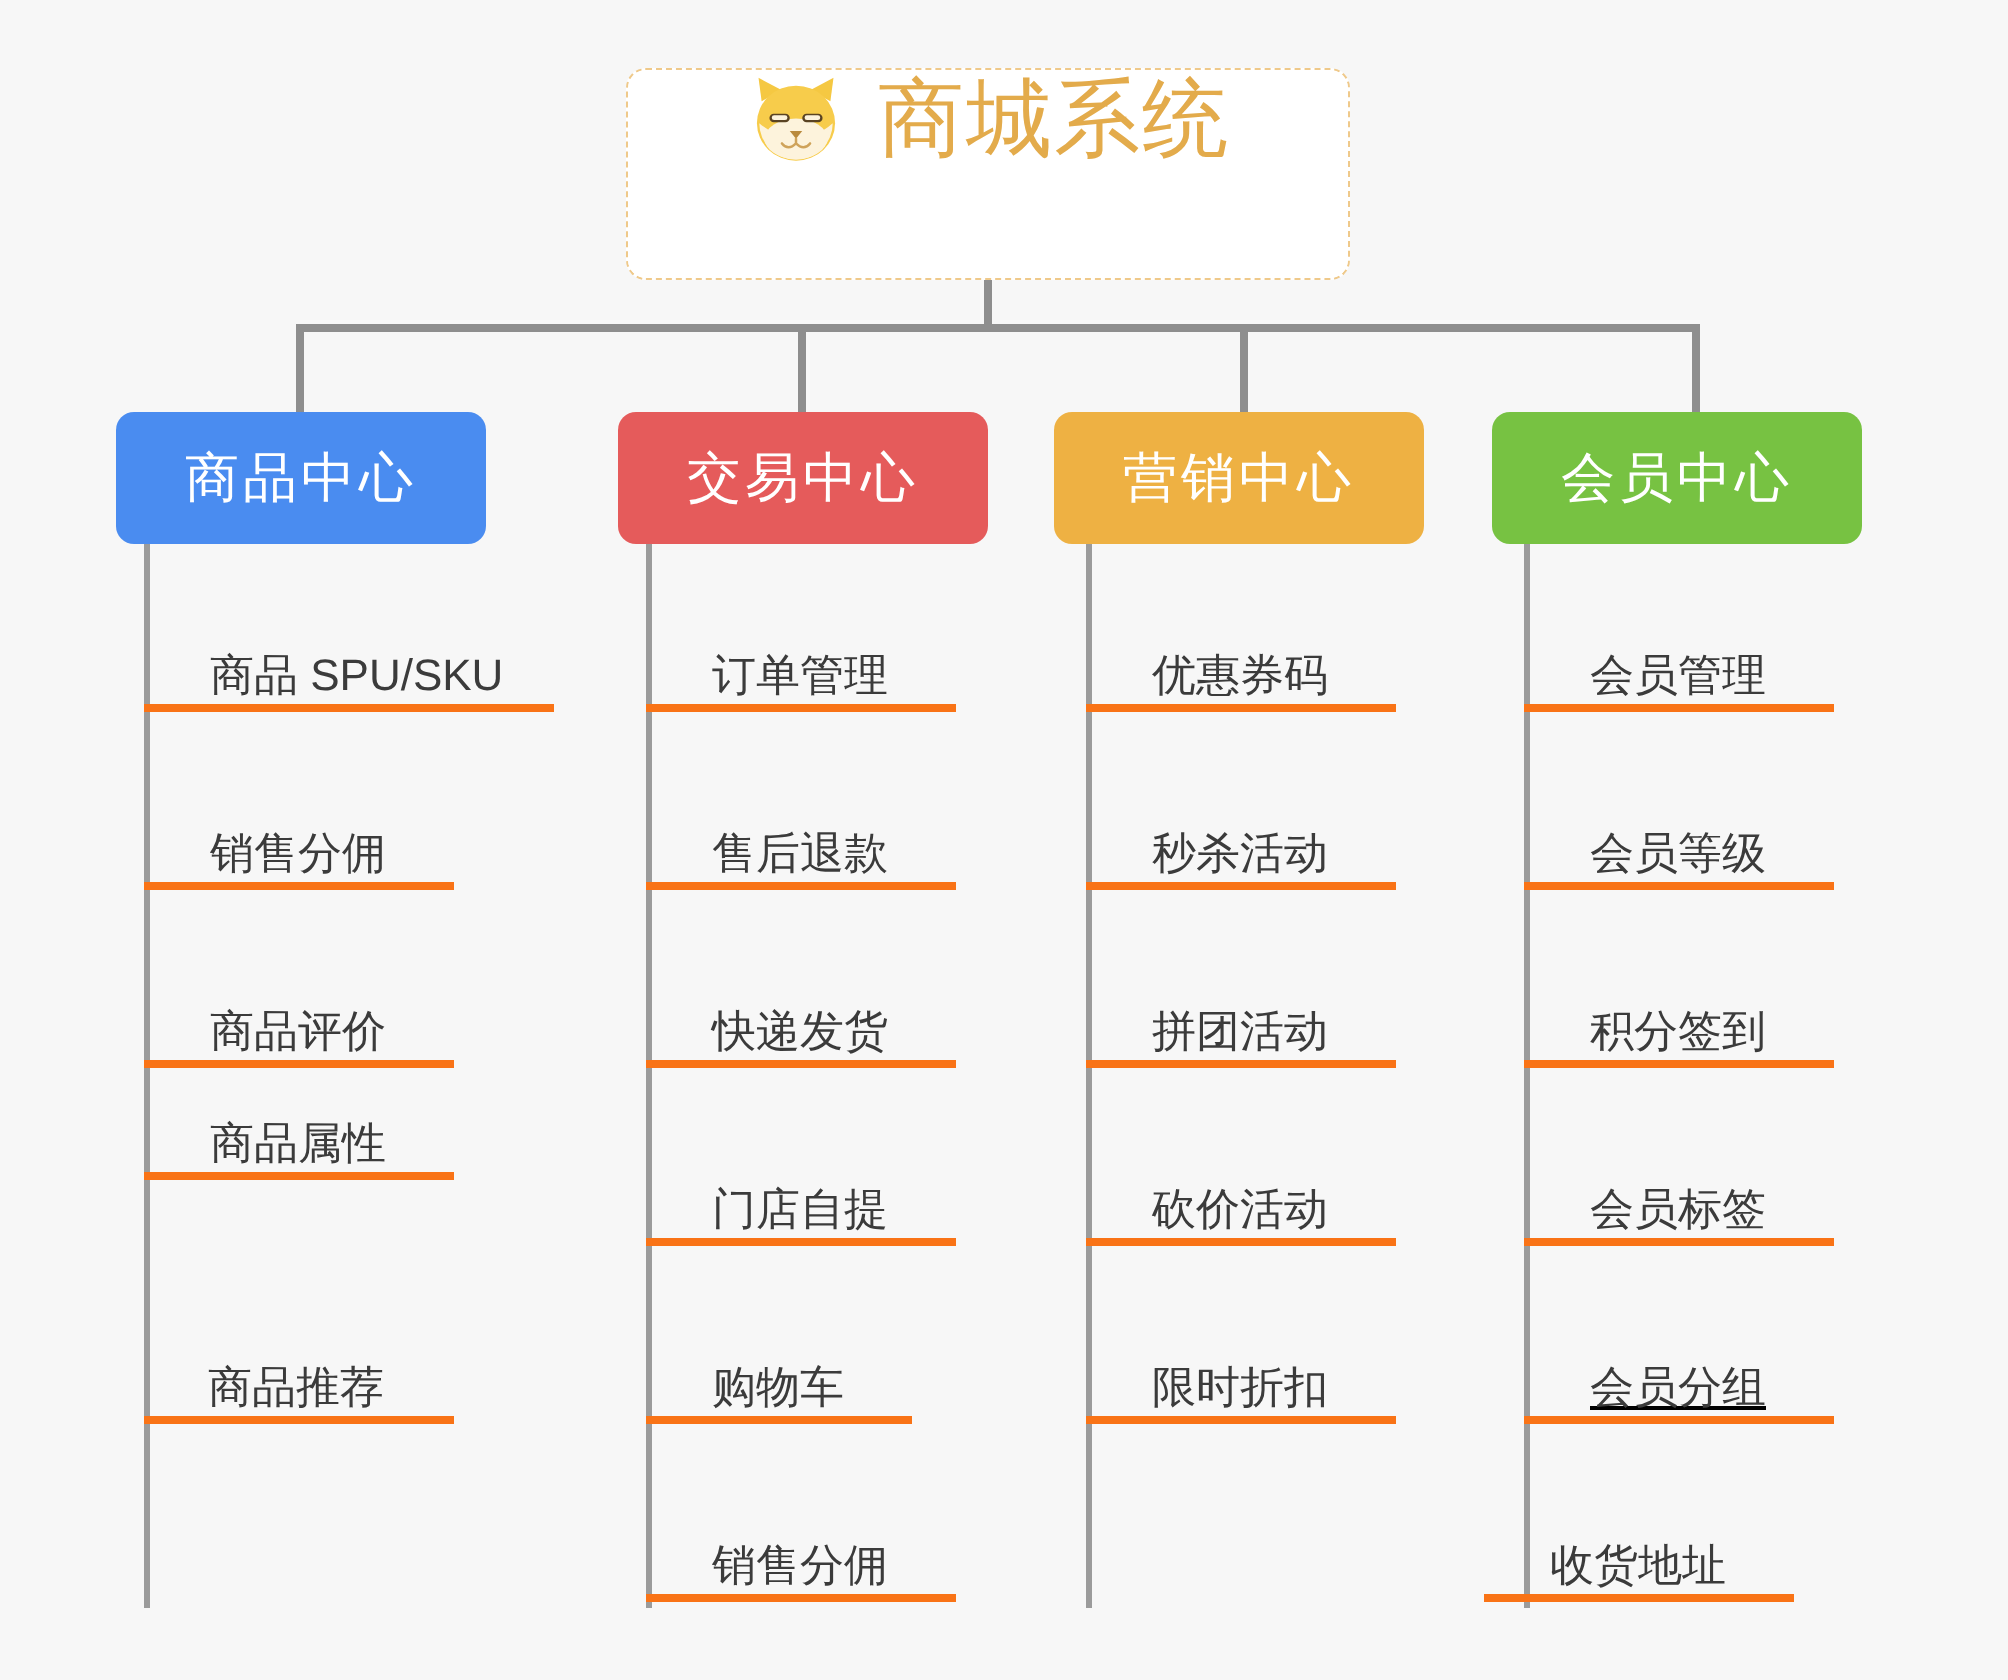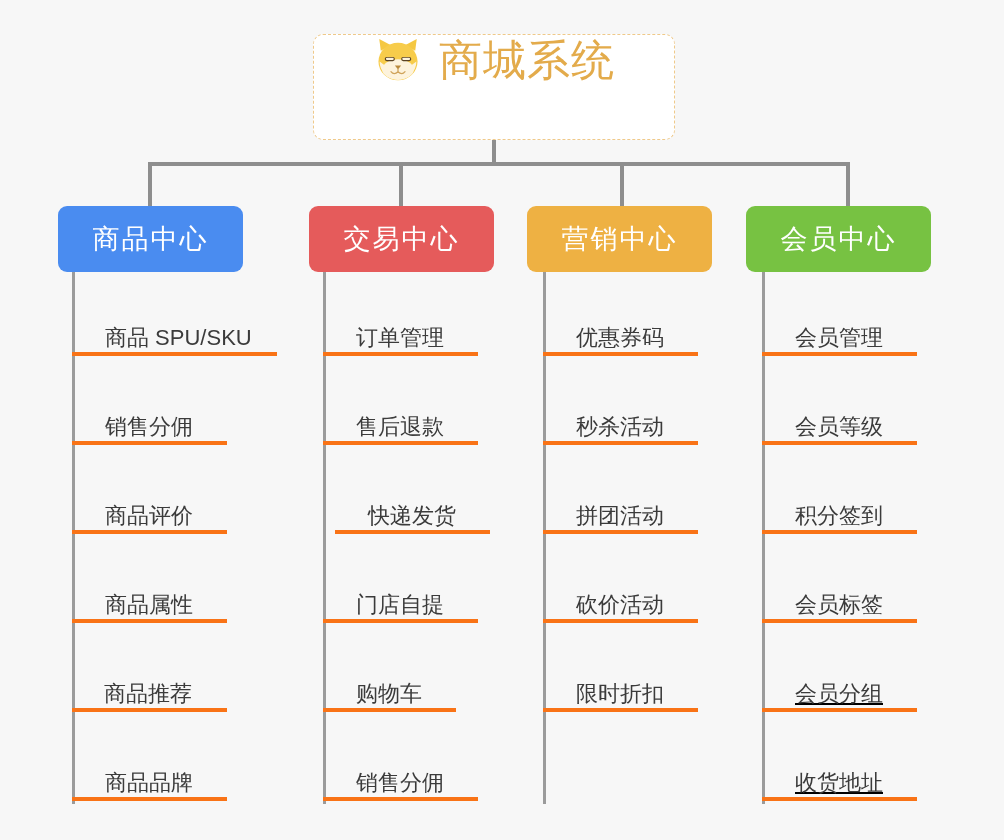--- a/index.html
+++ b/index.html
@@ -147,41 +147,38 @@
   <div class="col-trunk" style="left:72px; top:272px; height:532px;"></div>
   <div class="leaf" style="left:72px; top:312px; width:205px;">
     <span class="leaf-label">商品 SPU/SKU</span>
   </div>
   <div class="leaf" style="left:72px; top:401px; width:155px;">
     <span class="leaf-label">销售分佣</span>
   </div>
   <div class="leaf" style="left:72px; top:490px; width:155px;">
     <span class="leaf-label">商品评价</span>
   </div>
-  <div class="leaf" style="left:72px; top:579px; width:155px;">
+  <div class="leaf" style="left:72px; top:546px; width:155px;">
     <span class="leaf-label">商品属性</span>
   </div>
   <div class="leaf" style="left:72px; top:668px; width:155px;padding-left:32px;">
     <span class="leaf-label">商品推荐</span>
-  </div>
-  <div class="leaf" style="left:72px; top:757px; width:155px;">
-    <span class="leaf-label">商品品牌</span>
   </div>
 
   <div class="cat-box" style="left:309px; top:206px; width:185px; background:#e55b5b;">
     <span class="cat-label">交易中心</span>
   </div>
   <div class="col-trunk" style="left:323px; top:272px; height:532px;"></div>
   <div class="leaf" style="left:323px; top:401px; width:155px;">
     <span class="leaf-label">售后退款</span>
   </div>
   <div class="leaf" style="left:323px; top:312px; width:155px;">
     <span class="leaf-label">订单管理</span>
   </div>
-  <div class="leaf" style="left:323px; top:490px; width:155px;margin-left:12px;">
+  <div class="leaf" style="left:323px; top:490px; width:155px;">
     <span class="leaf-label">快递发货</span>
   </div>
   <div class="leaf" style="left:323px; top:579px; width:155px;">
     <span class="leaf-label">门店自提</span>
   </div>
   <div class="leaf" style="left:323px; top:668px; width:133px;">
     <span class="leaf-label">购物车</span>
   </div>
   <div class="leaf" style="left:323px; top:757px; width:155px;">
     <span class="leaf-label">销售分佣</span>
@@ -219,17 +216,17 @@
   </div>
   <div class="leaf" style="left:762px; top:490px; width:155px;">
     <span class="leaf-label">积分签到</span>
   </div>
   <div class="leaf" style="left:762px; top:579px; width:155px;">
     <span class="leaf-label">会员标签</span>
   </div>
   <div class="leaf" style="left:762px; top:668px; width:155px;text-decoration:underline;">
     <span class="leaf-label">会员分组</span>
   </div>
-  <div class="leaf" style="left:762px; top:757px; width:155px;text-decoration:underline;">
+  <div class="leaf" style="left:742px; top:757px; width:155px;">
     <span class="leaf-label">收货地址</span>
   </div>
 
 </div>
 
 </body></html>

